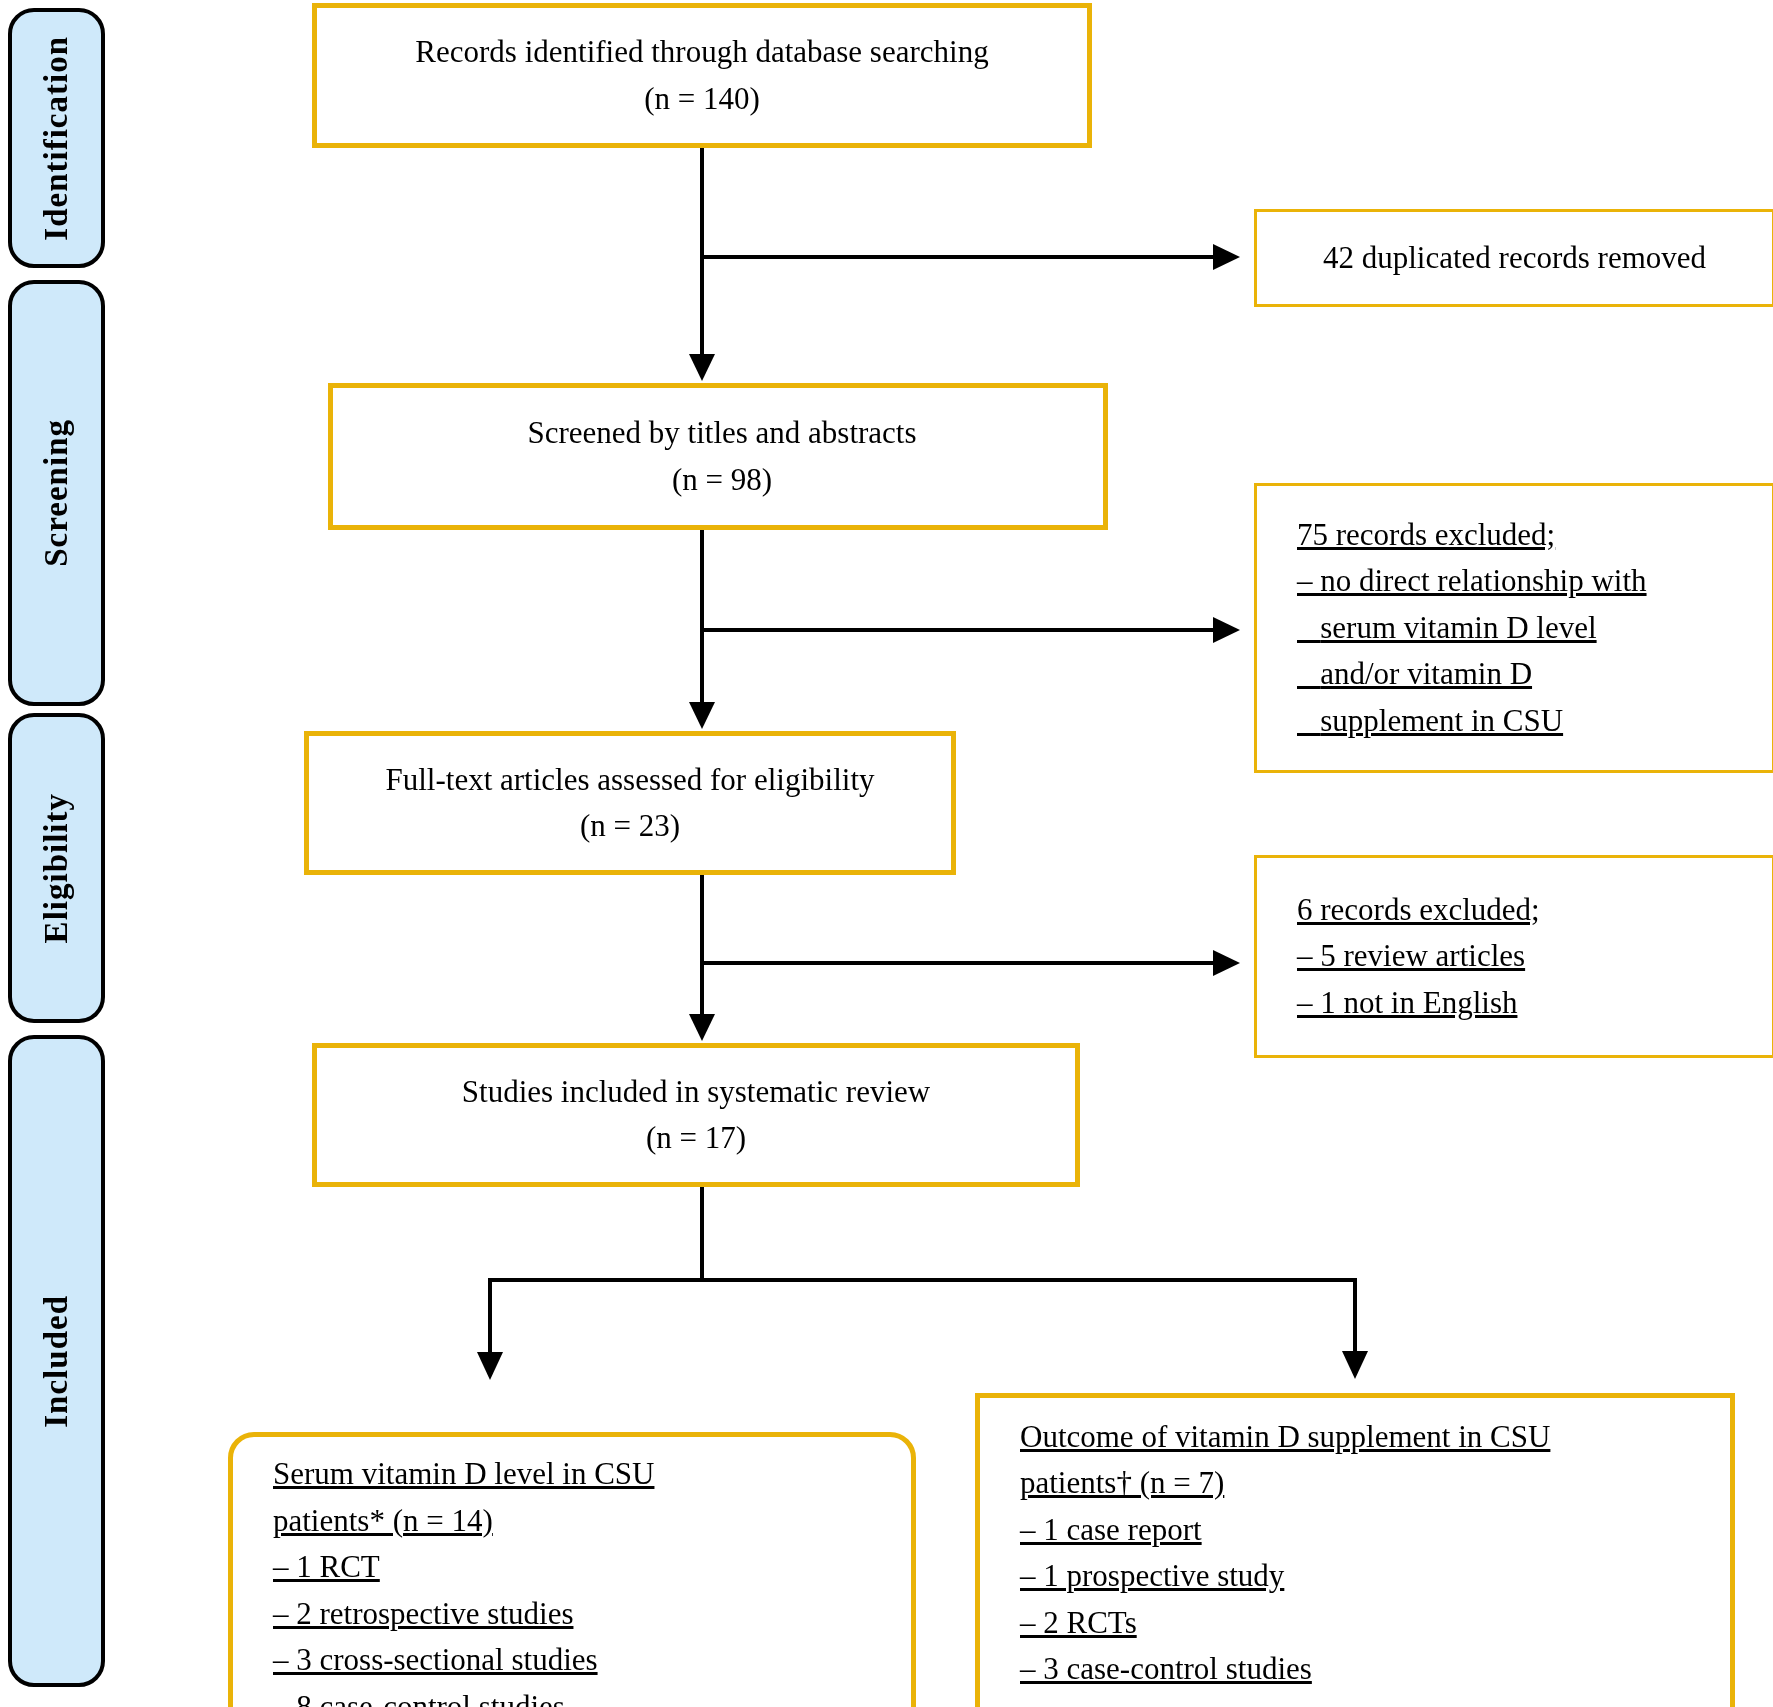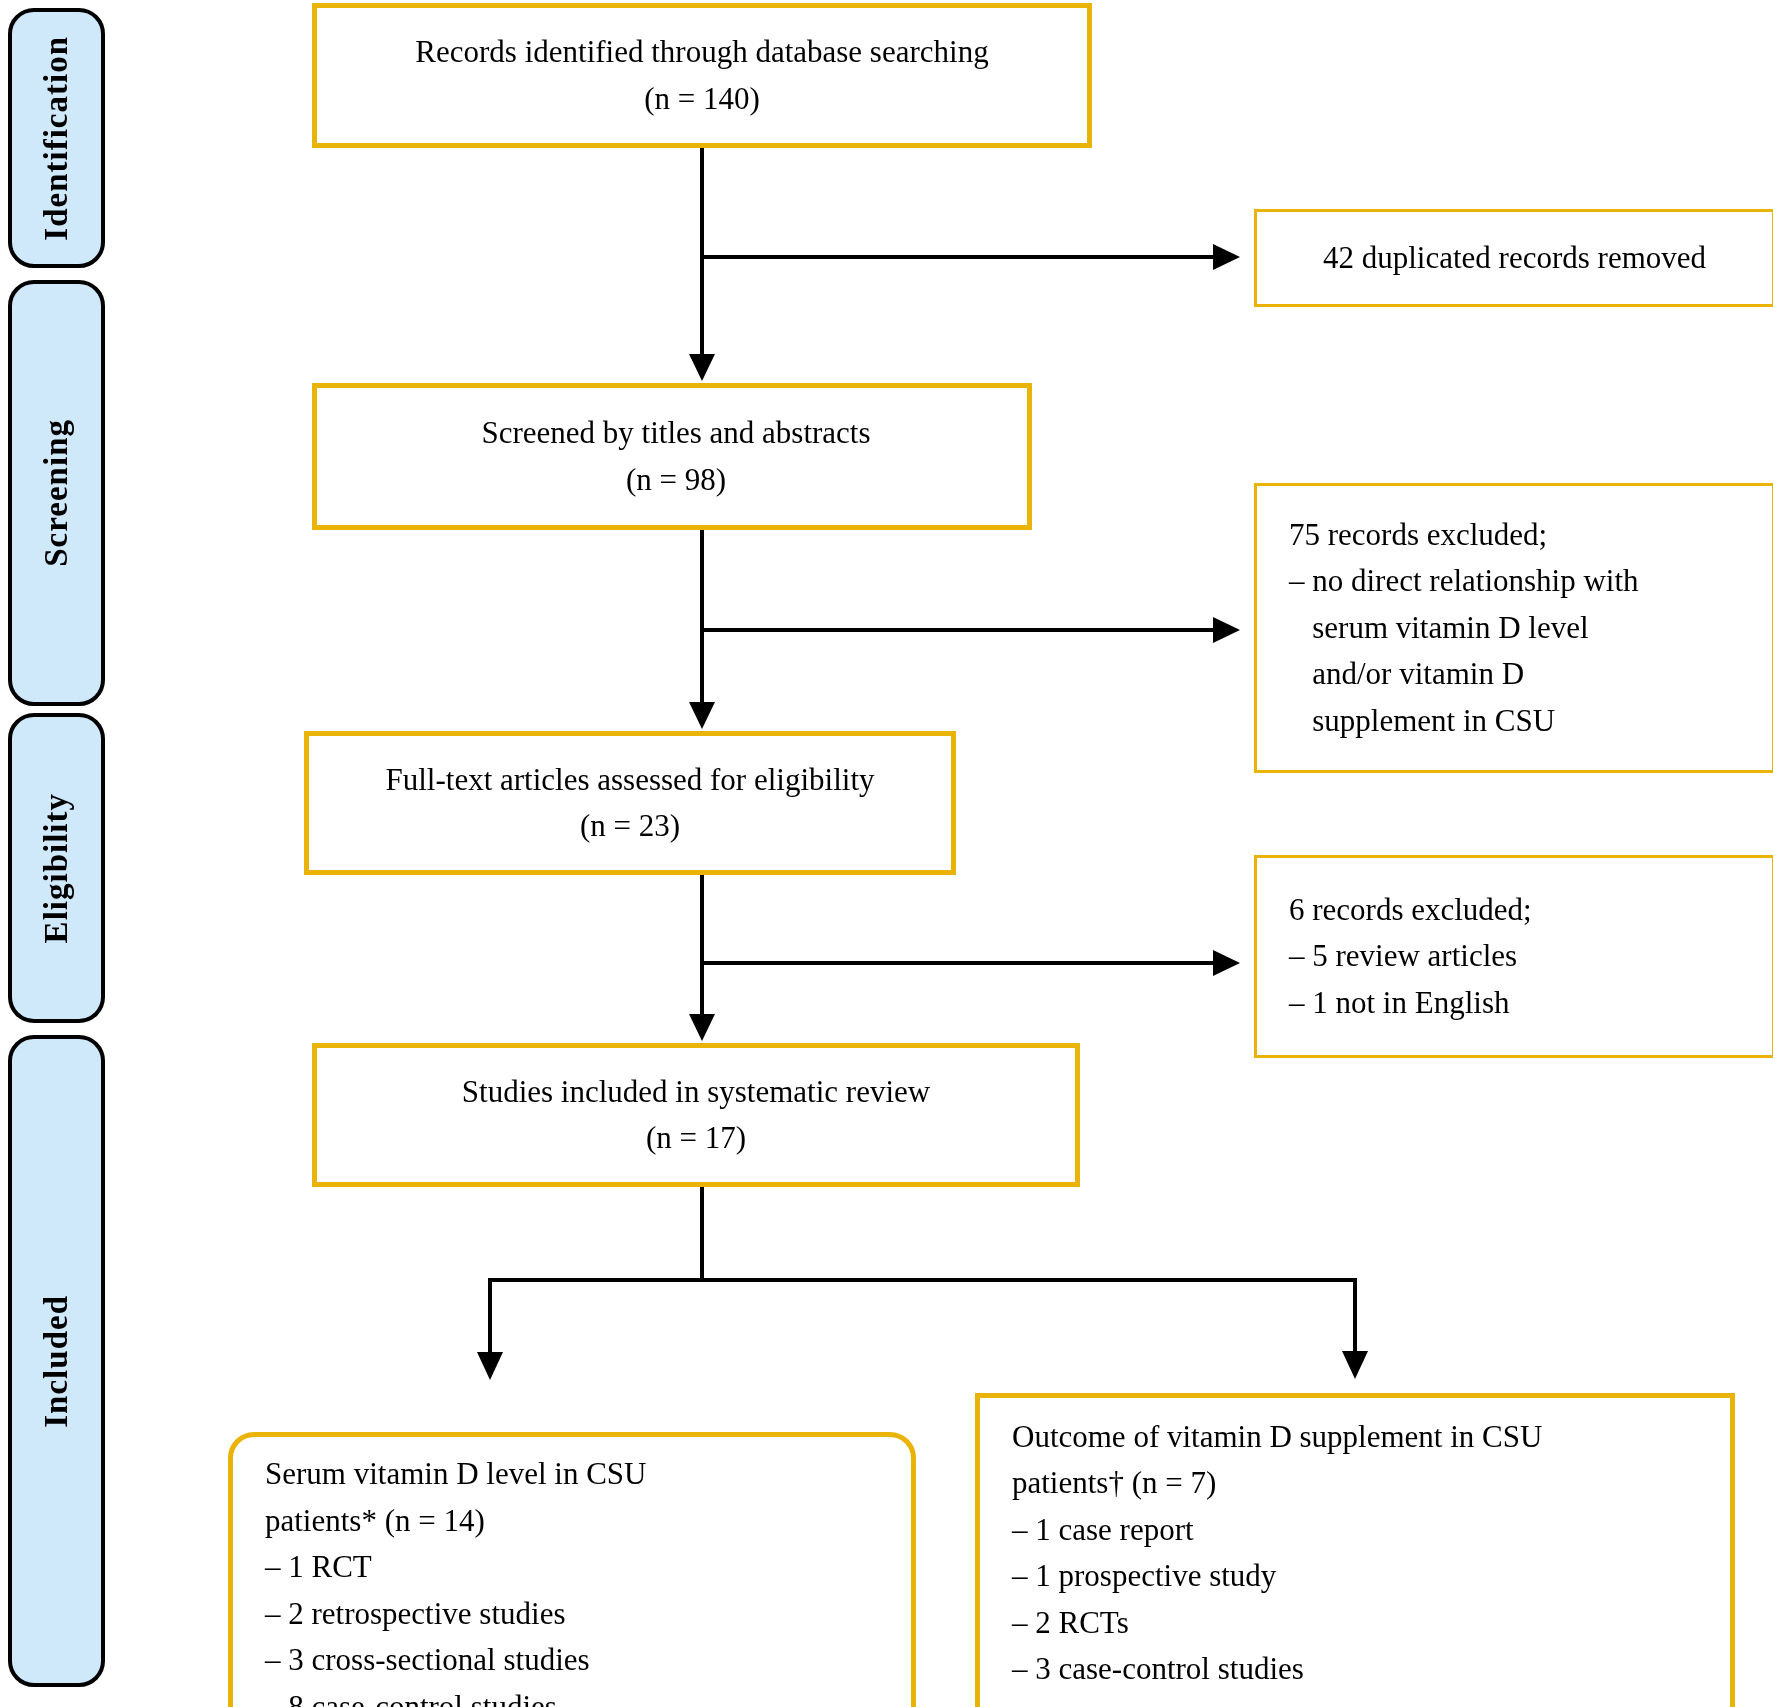--- a/index.html
+++ b/index.html
@@ -48,21 +48,21 @@
     font-size: 31px;
     line-height: 1.5;
     white-space: pre-wrap;
   }
   .box.thin { border-width: 3px; margin-left: 12px; }
   .box.center { text-align: center; }
   .box.leftalign {
     justify-content: flex-start;
     text-align: left;
   }
-  .box.leftalign .txt { padding-left: 32px; padding-right: 10px; }
+  .box.leftalign .txt { padding-left: 40px; padding-right: 10px; text-decoration: underline; }
 </style>
 </head>
 <body>
 
 <div class="canvas">
 
   <svg class="connectors" viewBox="0 0 1773 1707">
 
     <line x1="702" y1="148" x2="702" y2="356" stroke="#000" stroke-width="4"></line>
     <polygon points="689,354 715,354 702,381" fill="#000"></polygon>
@@ -100,21 +100,21 @@
     <span>Eligibility</span>
   </div>
   <div class="stage" style="top: 1035px; height: 652px; background: rgb(207, 233, 250);">
     <span>Included</span>
   </div>
 
   <div class="box center" style="left:312px; top:3px; width:780px; height:145px;">
     <div class="txt">Records identified through database searching
 (n = 140)</div>
   </div>
-  <div class="box center" style="left:312px; top:383px; width:720px; height:147px;padding-left:8px;">
+  <div class="box center" style="left:328px; top:383px; width:780px; height:147px;padding-left:8px;">
     <div class="txt">Screened by titles and abstracts
 (n = 98)</div>
   </div>
   <div class="box center" style="left:304px; top:731px; width:652px; height:144px;">
     <div class="txt">Full-text articles assessed for eligibility
 (n = 23)</div>
   </div>
   <div class="box center" style="left:312px; top:1043px; width:768px; height:144px;justify-content:center;">
     <div class="txt">Studies included in systematic review
 (n = 17)</div>

